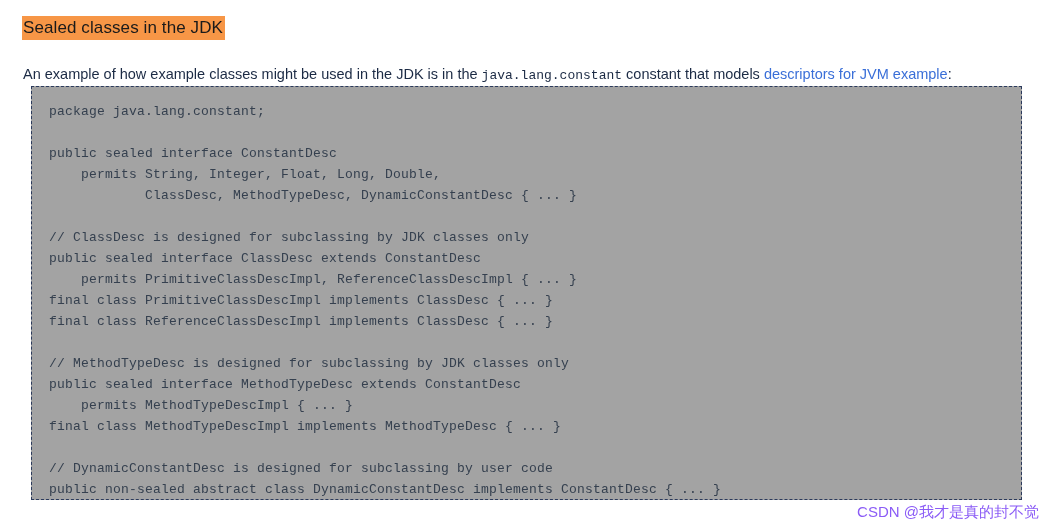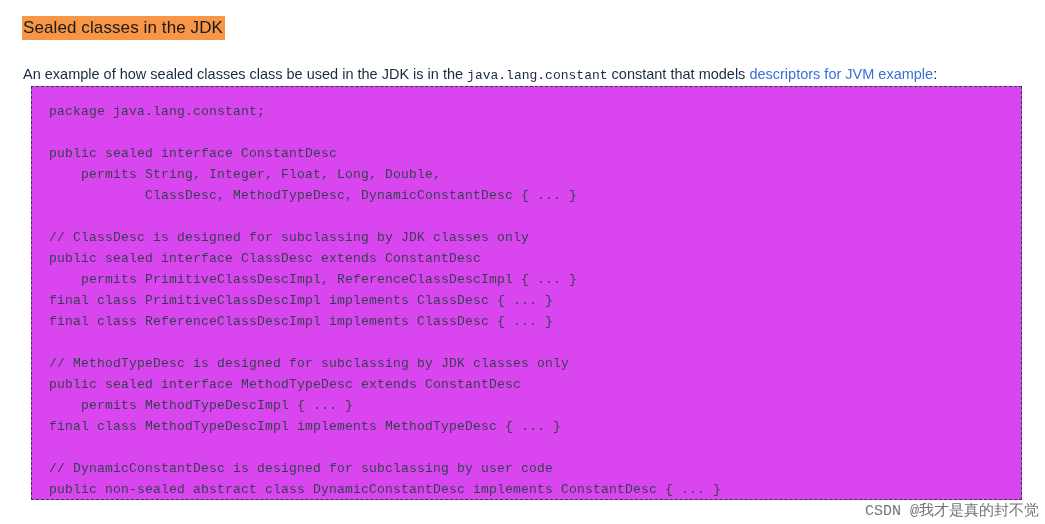--- a/index.html
+++ b/index.html
@@ -67,21 +67,21 @@
   }
 
   
   .code-block {
     position: absolute;
     left: 31px;
     top: 86px;
     width: 991px;
     height: 414px;
     box-sizing: border-box;
-    background: #d946ef;
+    background: #a3a3a3;
     border: 1px dashed #2b3a5c;
     padding: 14px 0 0 17px;
     overflow: hidden;
   }
   .code-block pre {
     margin: 0;
     padding: 0;
     font-family: "Liberation Mono", "DejaVu Sans Mono", monospace;
     font-size: 13px;
     line-height: 21px;
@@ -90,38 +90,38 @@
     letter-spacing: 0.2px;
   }
 
   
   .watermark {
     position: absolute;
     right: 6px;
     bottom: 2px;
     font-size: 15px;
     line-height: 20px;
-    color: #737373;
-    font-family: Liberation Mono, monospace;
+    color: #8b5cf6;
+    font-family: Liberation Sans, sans-serif;
     white-space: nowrap;
     pointer-events: none;
     user-select: none;
   }
 </style>
 </head>
 <body>
 
 <div class="page">
 
   <div class="heading-row">
     <span class="heading-title">Sealed classes in the JDK</span>
   </div>
 
   <p class="intro">
-    <span>An example of how sealed classes class be used in the JDK is in the </span><code class="code-inline">java.lang.constant</code><span> constant that models </span><a class="link" href="#">descriptors for JVM example</a><span>:</span>
+    <span>An example of how example classes might be used in the JDK is in the </span><code class="code-inline">java.lang.constant</code><span> constant that models </span><a class="link" href="#">descriptors for JVM example</a><span>:</span>
   </p>
 
   <div class="code-block">
     <pre>package java.lang.constant;
 
 public sealed interface ConstantDesc
     permits String, Integer, Float, Long, Double,
             ClassDesc, MethodTypeDesc, DynamicConstantDesc { ... }
 
 // ClassDesc is designed for subclassing by JDK classes only

